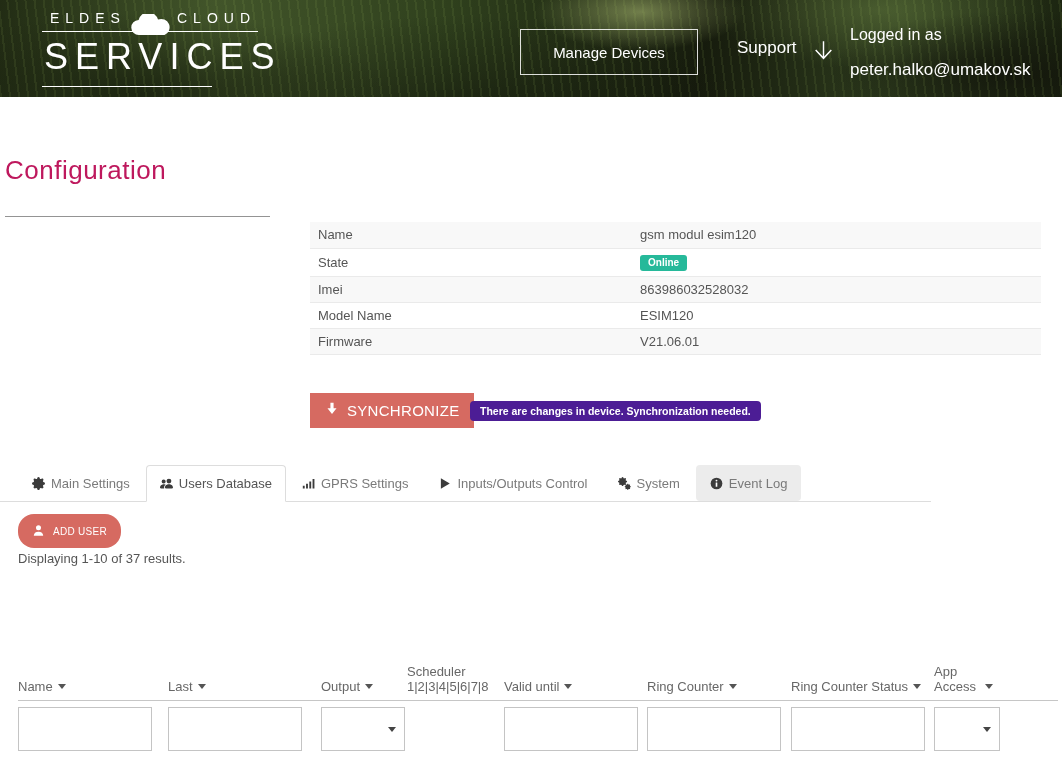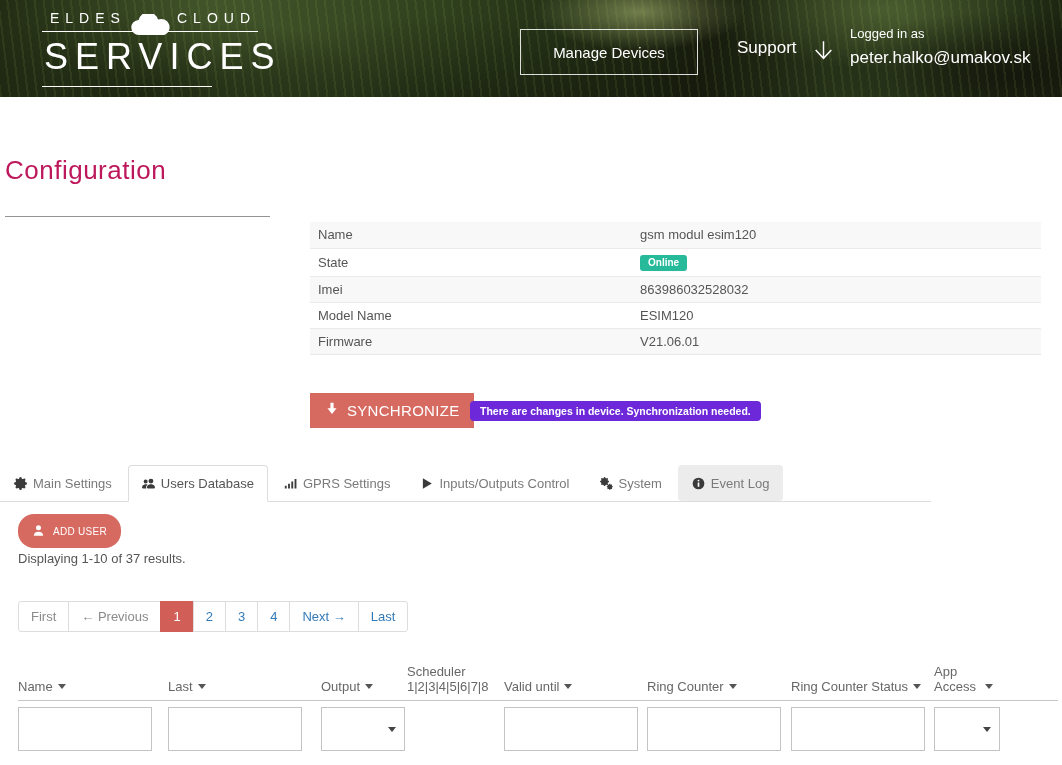--- a/index.html
+++ b/index.html
@@ -23,21 +23,21 @@
     font-size:14px; letter-spacing:6px; padding:3px 2px 5px 8px; border-bottom:1px solid #fff; position:relative; }
   .logo-cloud { position:absolute; left:50%; top:7px; transform:translateX(-50%); width:44px; height:22px; }
   .logo-main { font-size:36px; letter-spacing:7px; padding:4px 0 8px 2px; font-weight:400; }
   .logo-bottom-line { width:170px; height:1px; background:#fff; }
   .hdr-btn { position:absolute; left:520px; top:29px; width:178px; height:46px;
     background:transparent; border:1px solid rgba(255,255,255,.85); color:#fff;
     font-size:15px; font-family:inherit; cursor:pointer; }
   .support { position:absolute; left:737px; top:38px; display:flex; align-items:flex-start; gap:14px;
     font-size:17px; cursor:pointer; }
   .login { position:absolute; left:850px; top:26px; cursor:pointer; }
-  .login-small { font-size:13px; margin-bottom:7px; }
+  .login-small { font-size:16px; margin-bottom:16px; }
   .login-email { font-size:17px; }
   .hdr-arrow { width:25px; height:25px; color:#fff; }
   .login { padding-right:30px; }
 
   
   .page-title { position:absolute; left:5px; top:155px; font-size:26px; color:#be185d; letter-spacing:.5px; }
   .title-rule { position:absolute; left:5px; top:216px; width:265px; height:1px; background:#949494; }
 
   
   .device-table { position:absolute; left:310px; top:222px; width:731px; border-collapse:collapse;
@@ -46,25 +46,25 @@
   .device-table tr:nth-child(odd) { background:#f8f8f8; }
   .device-table td { padding:5px 8px; height:26px; }
   .dt-label { width:322px; }
   .badge-online { display:inline-block; background:#26b99a; color:#fff; font-size:10px; font-weight:bold;
     padding:3px 8px; border-radius:3px; line-height:1; }
 
   
   .btn-red { background:#d66a61; color:#fff; border:none; font-family:inherit; cursor:pointer; }
   .sync-btn { position:absolute; left:310px; top:393px; height:35px; padding:0 15px;
     font-size:15px; letter-spacing:.3px; display:inline-flex; align-items:center; gap:8px; }
-  .sync-warning { position:absolute; left:470px; top:401px; background:#6d28d9; color:#fff;
+  .sync-warning { position:absolute; left:470px; top:401px; background:#4c1d95; color:#fff;
     font-size:10.5px; font-weight:bold; padding:4px 10px; border-radius:4px; }
 
   
-  .tabs { position:absolute; left:0; top:465px; width:931px; 
+  .tabs { position:absolute; left:0; top:465px; width:931px; padding-left:18px;
     display:flex; list-style:none; border-bottom:1px solid #ddd; }
   .tabs li { margin-right:2px; }
   .tab-link { display:flex; align-items:center; gap:6px; height:36px; padding:0 13px;
     font-size:13px; color:#7a7a7a; text-decoration:none; border:1px solid transparent;
     border-radius:4px 4px 0 0; cursor:pointer; }
   .tabs li.active { margin-bottom:-1px; }
   .tabs li.active .tab-link { background:#fff; border-color:#ddd; border-bottom-color:#fff; color:#555; height:37px; }
   .tabs li.pill .tab-link { background:#ececec; border-radius:4px; }
   .tab-ic { width:13px; height:13px; color:#3b3b3b; flex:0 0 auto; }
   .tab-ic svg { width:13px; height:13px; display:block; }
@@ -253,30 +253,20 @@
   <button class="btn-red add-user-btn">
     <span>
       <svg viewBox="0 0 16 16" width="13" height="13">
           <path fill="#fff" d="M8 7.6a3.1 3.1 0 1 0 0-6.2 3.1 3.1 0 0 0 0 6.2zM2.2 14.6c0-3 2.2-5 5.8-5s5.8 2 5.8 5z"></path>
         </svg>
     </span>
     <span>ADD USER</span>
   </button>
   <div class="results-text">Displaying 1-10 of 37 results.</div>
 
-  <div class="pagination">
-    <a class="page-item muted">First</a>
-    <a class="page-item muted">← Previous</a>
-    <a class="page-item active">1</a>
-    <a class="page-item">2</a>
-    <a class="page-item">3</a>
-    <a class="page-item">4</a>
-    <a class="page-item">Next →</a>
-    <a class="page-item">Last</a>
-  </div>
 
   <table class="filter-table">
     <colgroup>
       <col class="col-name">
         <col class="col-phone">
         <col class="col-output">
         <col class="col-sched">
       <col class="col-valid">
         <col class="col-rc">
         <col class="col-rcs">

